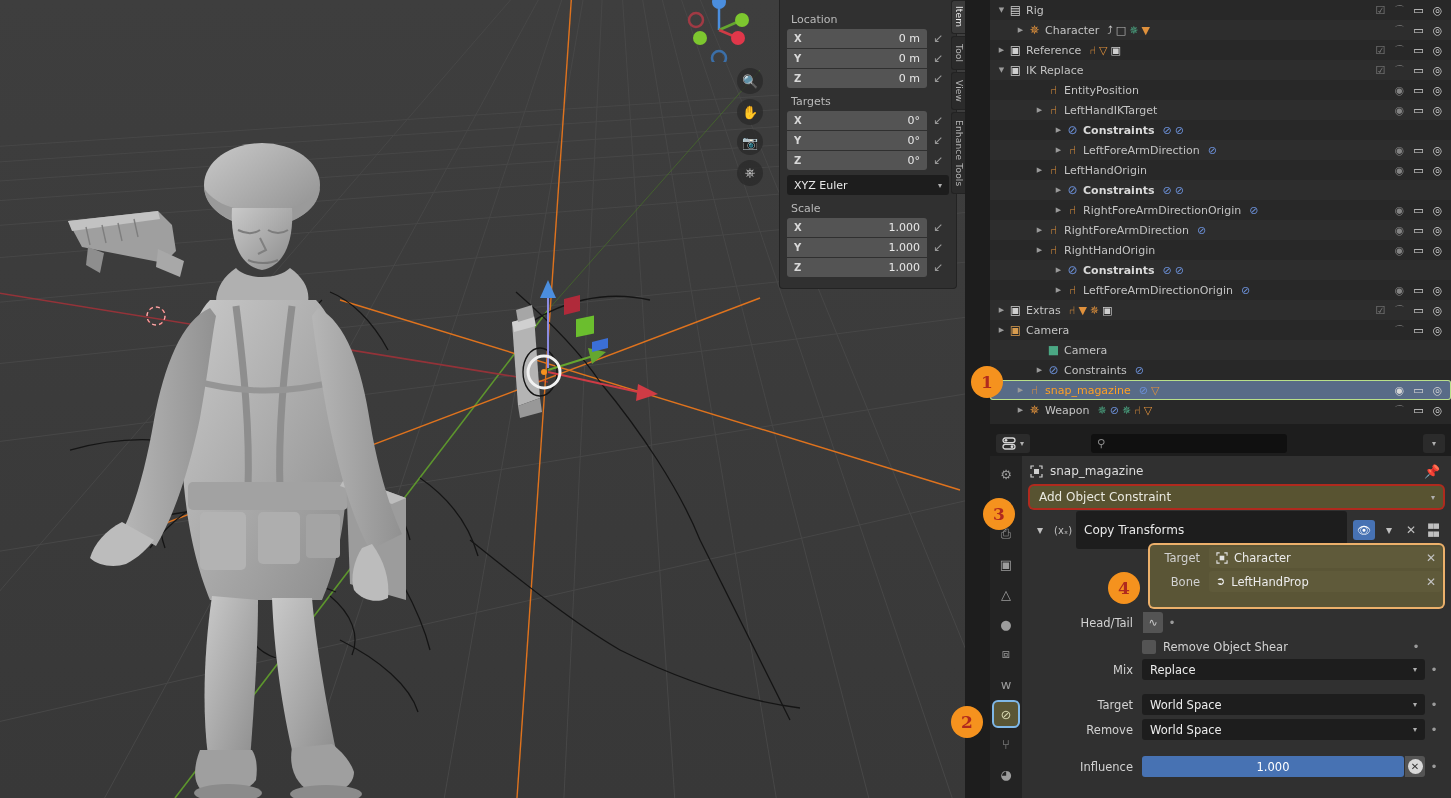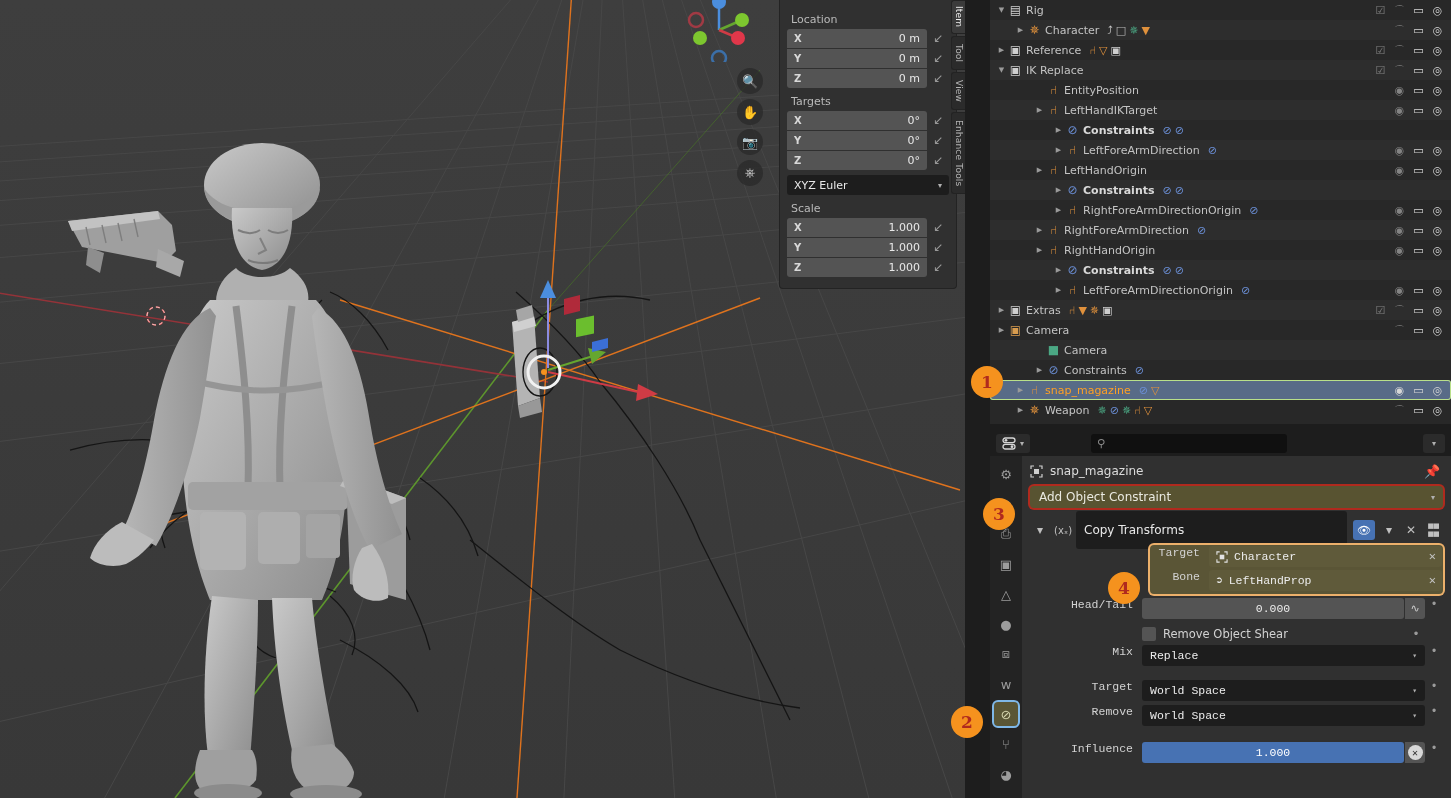--- a/index.html
+++ b/index.html
@@ -185,21 +185,21 @@
   }
   .hdr-ic { width: 16px; text-align: center; color: #c0c0c0; font-size: 12px; }
 
   .target-box {
     margin: 4px 0 0 120px;
     background: #5a5536; border-radius: 4px; padding: 1px;
     box-shadow: 0 0 0 2px #ecb06b;
     position: relative;
   }
   .frow {
-    display: flex; align-items: flex-start; height: 23px; margin-bottom: 1px; font-family: Liberation Mono, monospace;
+    display: flex; align-items: center; height: 23px; margin-bottom: 1px;
   }
   .flabel {
     width: 112px; text-align: right; padding-right: 9px;
     color: #d2d2d2; font-size: 11.5px; flex: none;
   }
   .target-box .flabel { width: 58px; }
   .fval {
     flex: 1; height: 21px; background: #5f5a3a; border-radius: 3px;
     display: flex; align-items: center; padding: 0 7px; gap: 6px;
     color: #ececec; font-size: 11.5px; position: relative;
@@ -866,35 +866,32 @@
             <div class="flabel">Target</div>
             <div class="fval">
               <svg width="12" height="12" viewBox="0 0 13 13">
                 <path d="M1 4 V1 H4 M9 1 H12 V4 M12 9 V12 H9 M4 12 H1 V9" fill="none" stroke="#e2e2e2" stroke-width="1.2"></path>
                 <rect x="4" y="4" width="5" height="5" fill="#e2e2e2"></rect>
               </svg>
               <span>Character</span>
               <span class="xbtn">✕</span>
             </div>
           </div>
-          <div class="frow" style="margin-bottom:0">
+          <div class="frow" style="margin-bottom:13px">
             <div class="flabel">Bone</div>
             <div class="fval">
               <span style="font-size:11px">➲</span>
               <span>LeftHandProp</span>
               <span class="xbtn">✕</span>
             </div>
           </div>
         </div>
 
         <div class="frow" style="margin-top:4px">
           <div class="flabel">Head/Tail</div>
-          <div class="fld">
-            <span>0.000</span>
-          </div>
           <div class="anim-ic">∿</div>
           <div class="dot-ic">•</div>
         </div>
 
         <div class="cb-row">
           <div class="cbox"></div>
           <div class="cb-lab">Remove Object Shear</div>
           <div class="dot-ic" style="margin-left:auto;margin-right:18px">•</div>
         </div>
 

